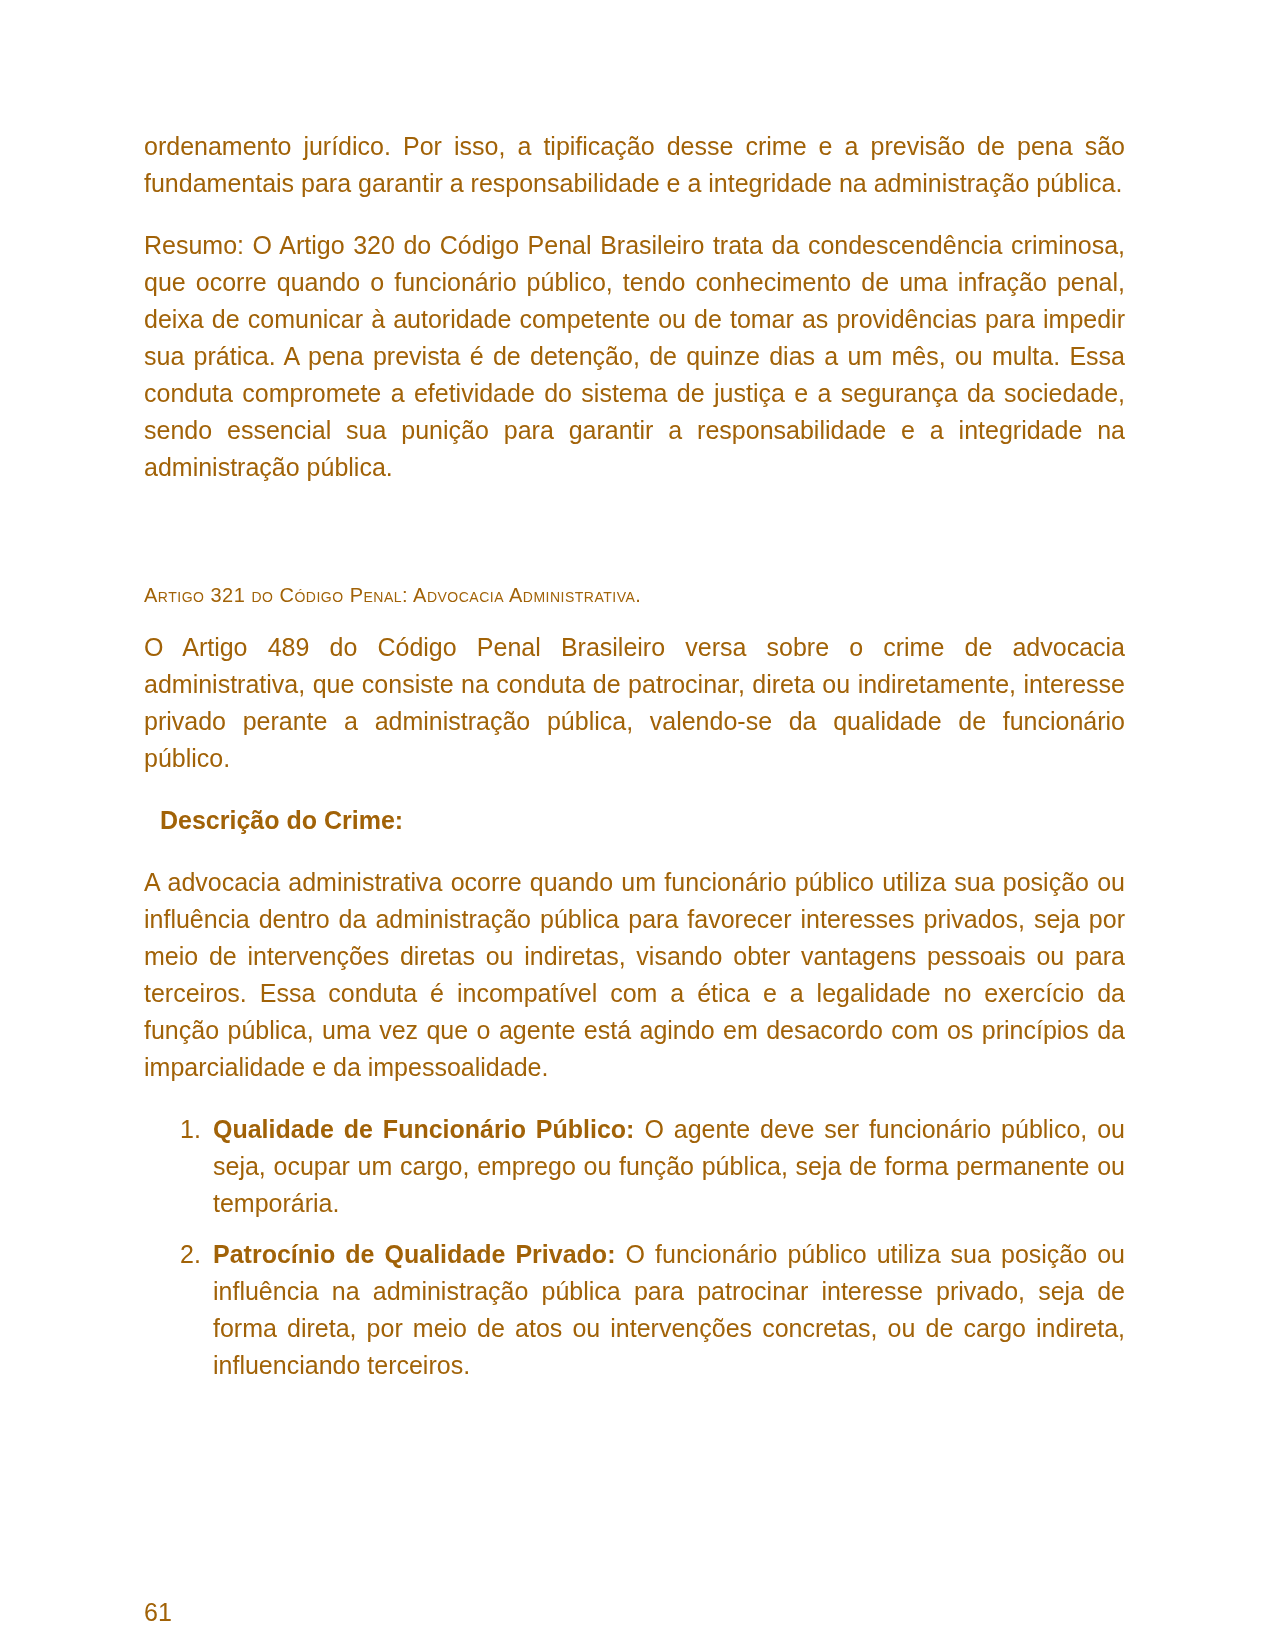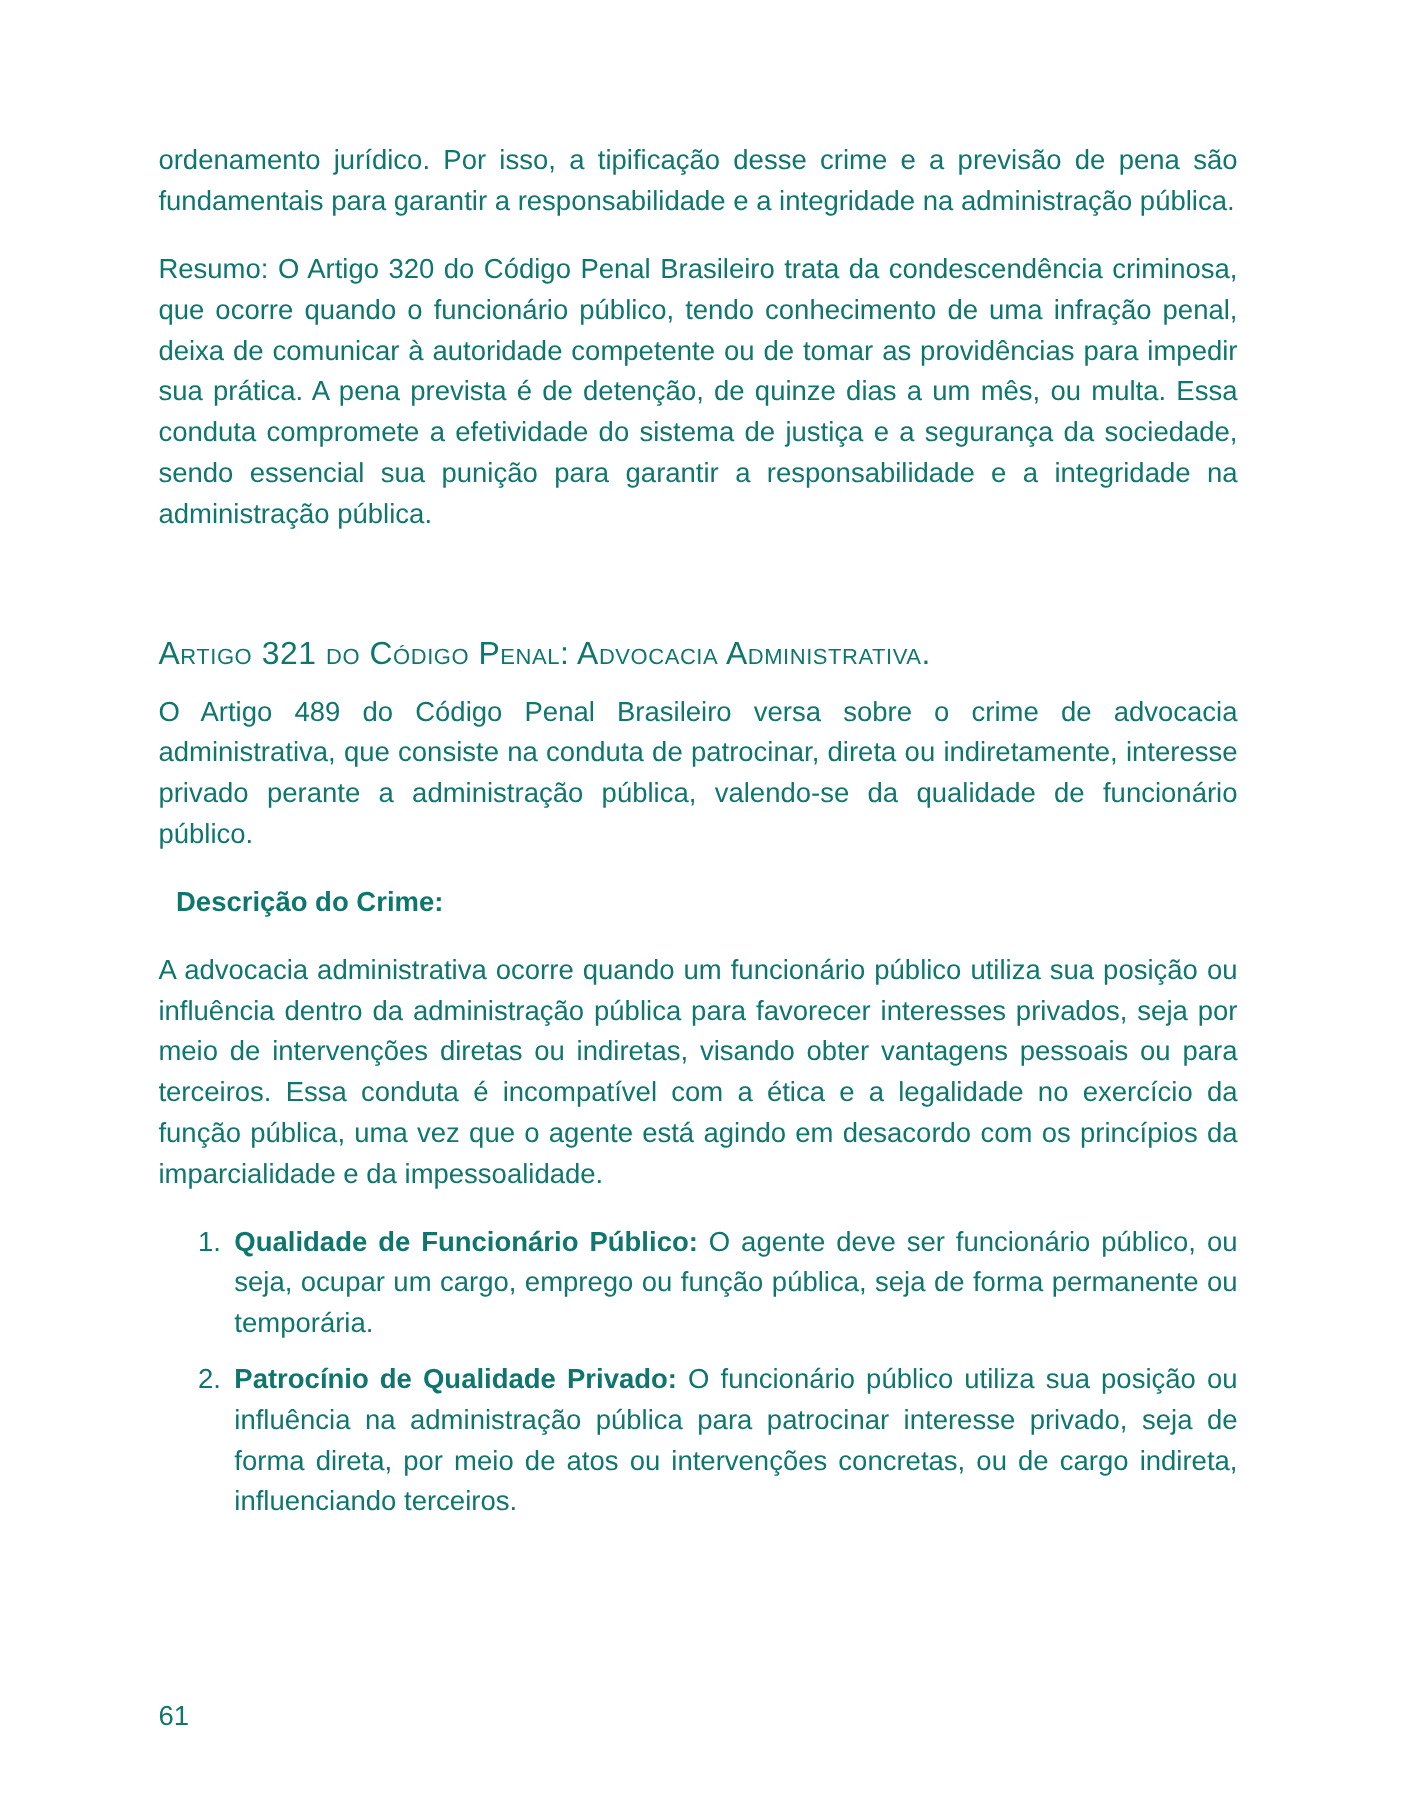--- a/index.html
+++ b/index.html
@@ -6,39 +6,39 @@
     margin: 0;
     padding: 0;
     background: #ffffff;
   }
   .page {
     position: relative;
     width: 1202px;
     height: 1650px;
     background: #ffffff;
     font-family: "Liberation Sans", "DejaVu Sans", sans-serif;
-    color: #0f766e;
+    color: #a16207;
     overflow: hidden;
   }
   .content {
     position: absolute;
     left: 144px;
     top: 128px;
     width: 981px;
   }
   p.body {
     font-size: 25px;
     line-height: 37px;
     margin: 0 0 25px 0;
     text-align: justify;
   }
   h1.heading {
     font-variant: small-caps;
     font-weight: 400;
-    font-size: 29px;
+    font-size: 20px;
     line-height: 34px;
     letter-spacing: 0.5px;
     margin: 92px 0 17px 0;
   }
   h2.subheading {
     font-size: 25px;
     line-height: 37px;
     font-weight: 700;
     margin: 0 0 25px 16px;
   }
@@ -57,21 +57,21 @@
     width: 33px;
     margin-left: 36px;
   }
   .list-item .li-text {
     flex: 1;
     text-align: justify;
   }
   .page-number {
     position: absolute;
     left: 144px;
-    top: 1542px;
+    top: 1594px;
     font-size: 25px;
     line-height: 37px;
   }
   b { font-weight: 700; margin-top: 48px; }
 </style>
 </head>
 <body>
 
 <div class="page">
   <div class="content">

